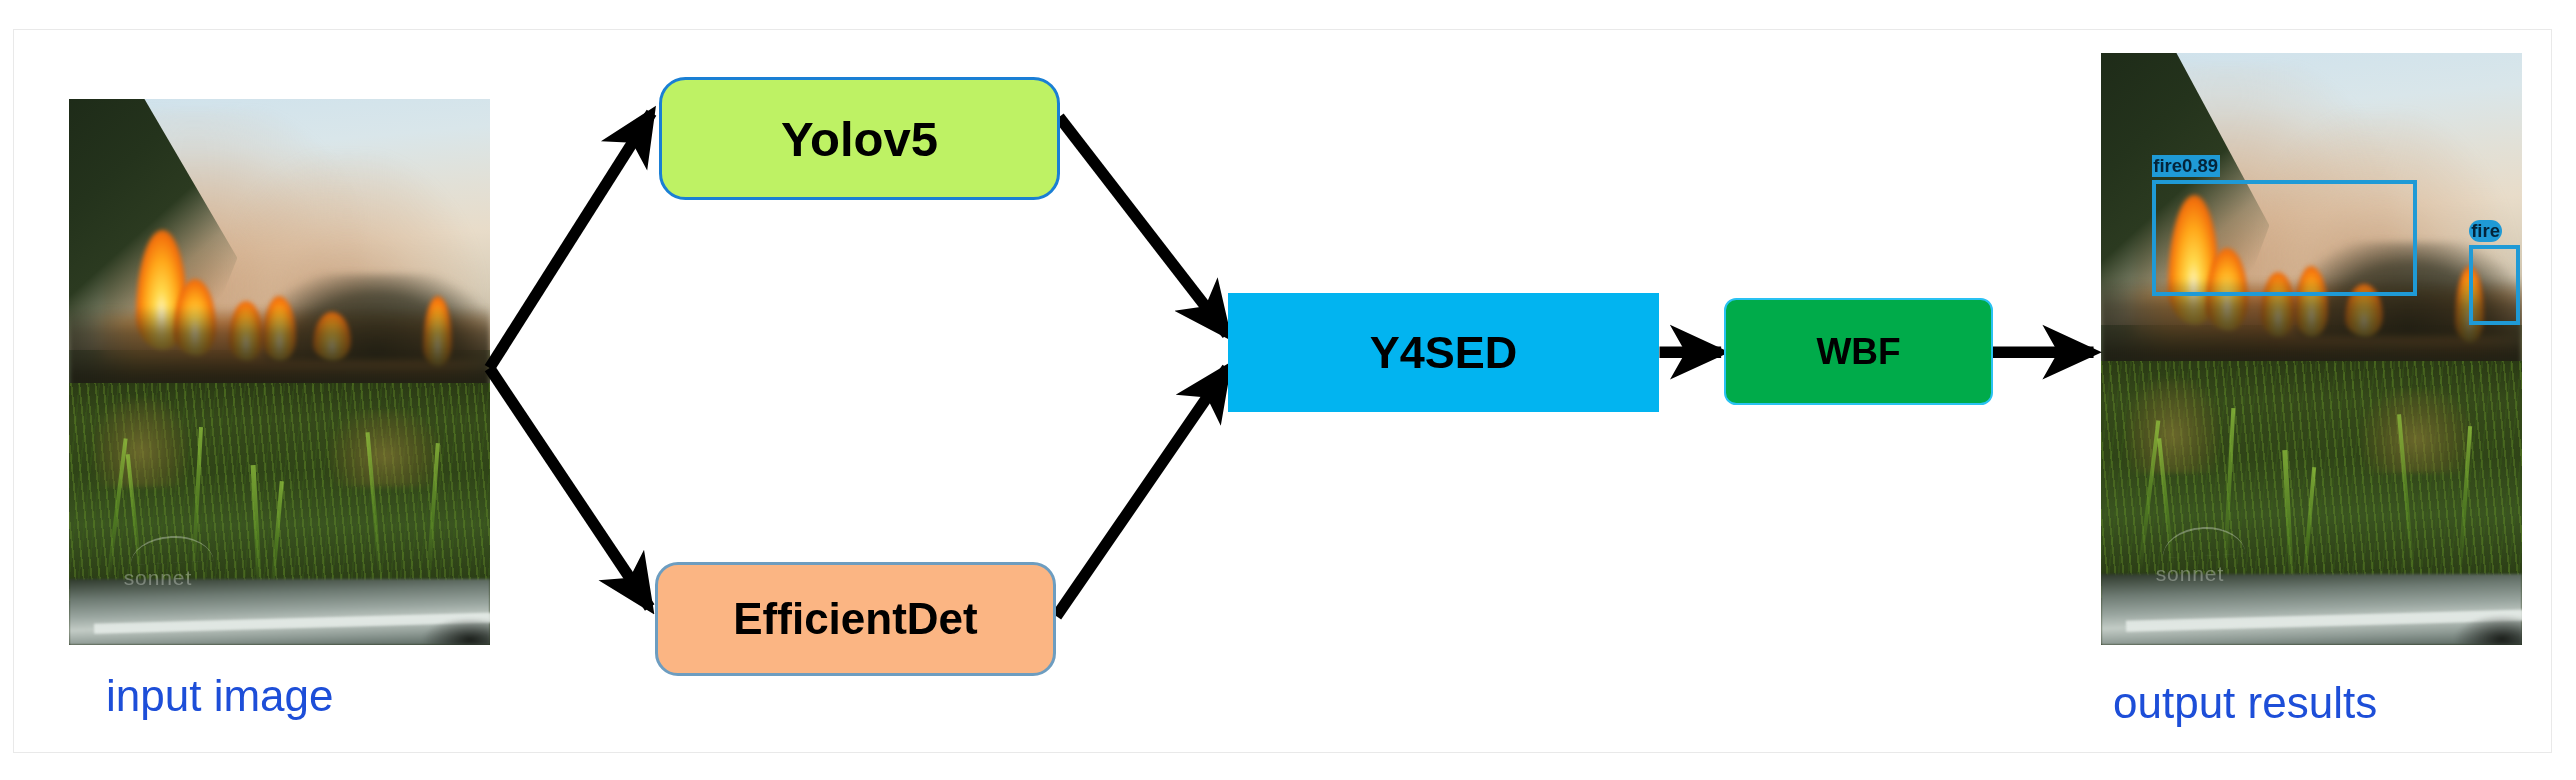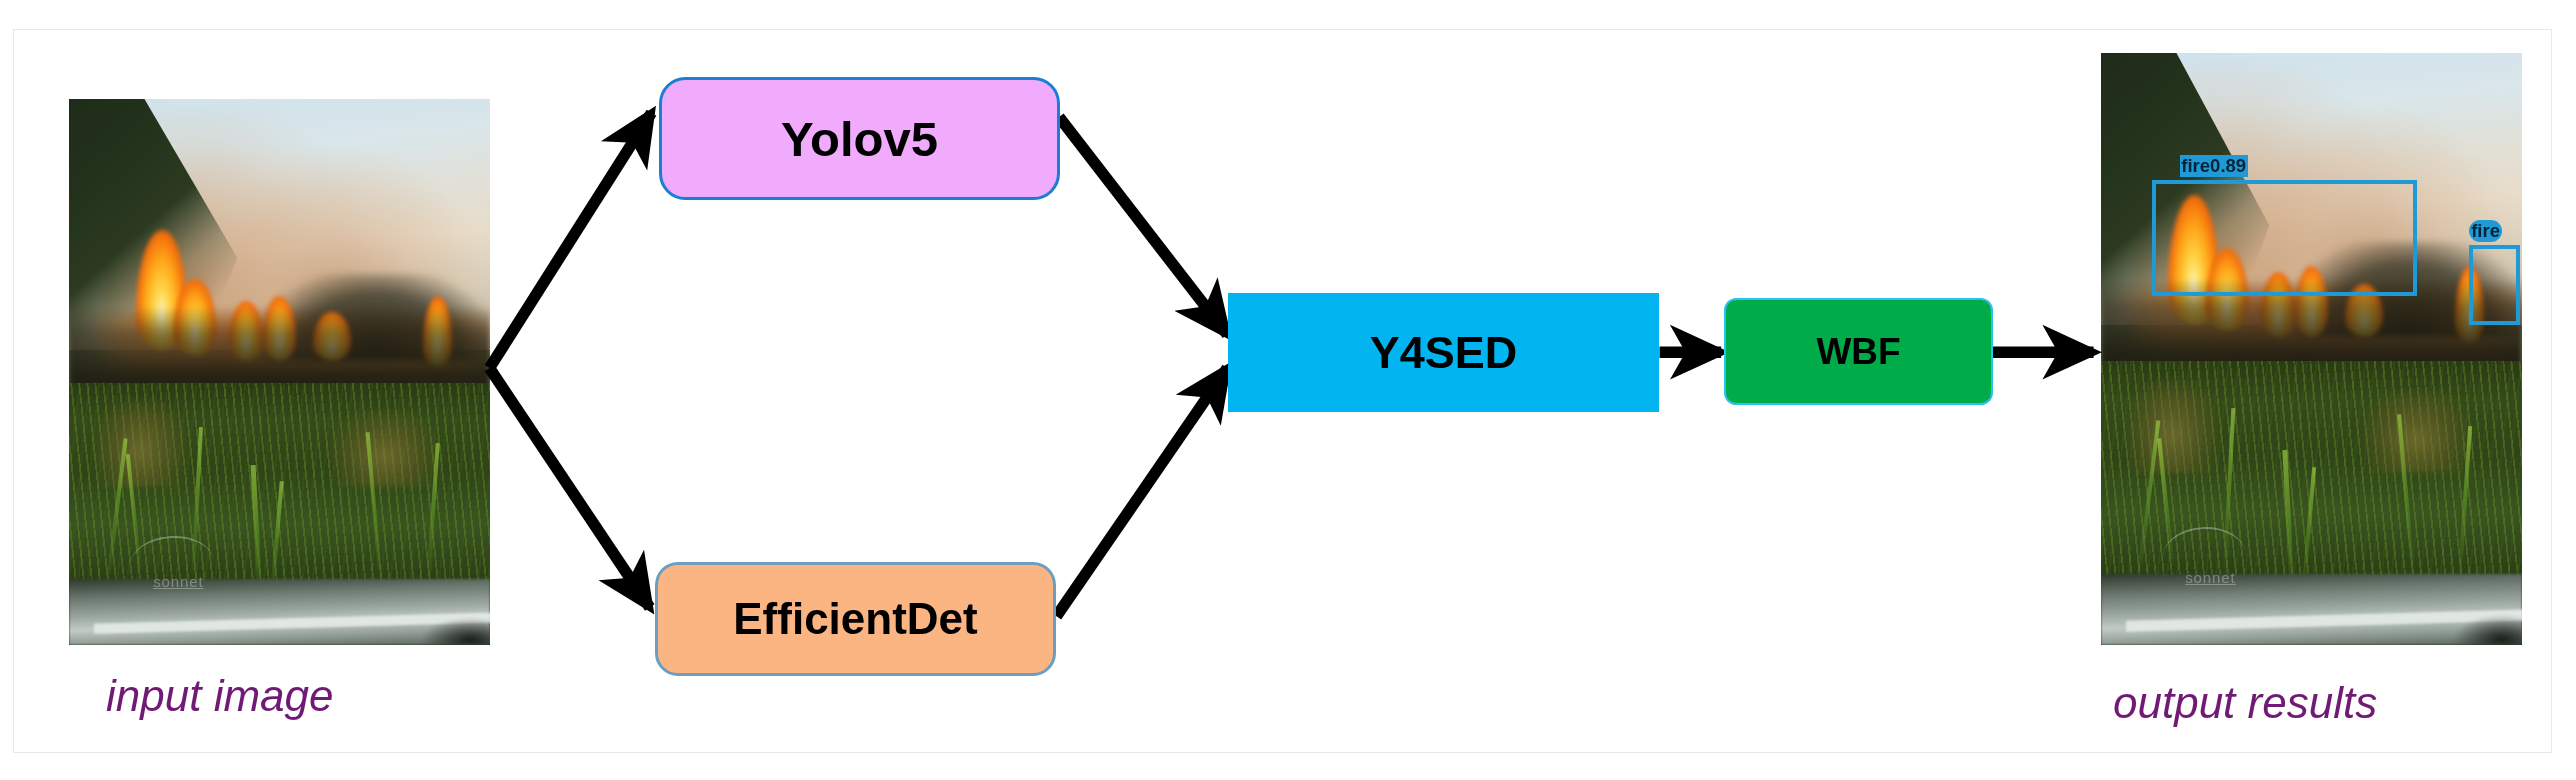--- a/index.html
+++ b/index.html
@@ -206,26 +206,24 @@
     left: 6%; top: 0;
     width: 76%; height: 46%;
     border-top: 2.6px solid rgba(225,230,222,0.9);
     border-radius: 50% / 100% 100% 0 0;
     transform: rotate(-3deg);
   }
   .photo .watermark .wm-text {
     position: absolute;
     left: 0; bottom: 0;
     width: 100%;
-    text-align: center;
-    font-size: 15px;
+    font-size: 21px;
     letter-spacing: 0.9px;
     color: rgba(222,228,220,0.92);
     font-family: "Liberation Sans", sans-serif;
-    text-decoration: underline;
   }
 
   
   .det {
     position: absolute;
     border: 4.4px solid #1f9ad6;
     box-sizing: border-box;
   }
   .det-label {
     position: absolute;
@@ -238,39 +236,38 @@
     padding: 0 1.8px;
     white-space: nowrap;
     overflow: hidden;
   }
 
   
   .caption {
     position: absolute;
     font-family: "Liberation Sans", sans-serif;
     font-size: 44px;
-    color: #701a75;
+    color: #1d4ed8;
     white-space: nowrap;
-    font-style: italic;
   }
 
   
   .node {
     position: absolute;
     display: flex;
     align-items: center;
     justify-content: center;
     box-sizing: border-box;
     font-family: "Liberation Sans", sans-serif;
     font-weight: 700;
     color: #000000;
     text-align: center;
   }
   .node-yolov5 {
-    background: #f0abfc;
+    background: #bef264;
     border: 3.5px solid #1a7fd4;
     border-radius: 26.4px;
     font-size: 49px;
   }
   .node-effdet {
     background: #fbb583;
     border: 3.5px solid #6d9dc0;
     border-radius: 23px;
     font-size: 44px;
   }
@@ -376,21 +373,21 @@
     <div class="road"></div>
     <div class="roadStripe"></div>
     <div class="roadDark"></div>
 
     <div class="watermark">
       <div class="wm-bird"></div>
       <div class="wm-text">sonnet</div>
     </div>
 
     <div class="det" style="left:12%; top:21.5%; width:63%; height:19.5%;"></div>
-    <div class="det-label" style="left:12%; top:17.2%;margin-left:28px;">fire0.89</div>
+    <div class="det-label" style="left:12%; top:17.2%;">fire0.89</div>
 
     <div class="det" style="left:87.5%; top:32.5%; width:12%; height:13.5%;"></div>
     <div class="det-label" style="left:87.5%; top:28.2%;border-radius:11px;">fire</div>
   </div>
 
   <div class="caption" style="left:2113px; top:678px;">output results</div>
 
   <svg id="arrows" viewBox="0 0 2926 887" preserveAspectRatio="none">
     <defs>
       <marker id="ah" viewBox="0 0 10 10" refX="8.6" refY="5" markerWidth="5.2" markerHeight="5.2" orient="auto-start-reverse">

